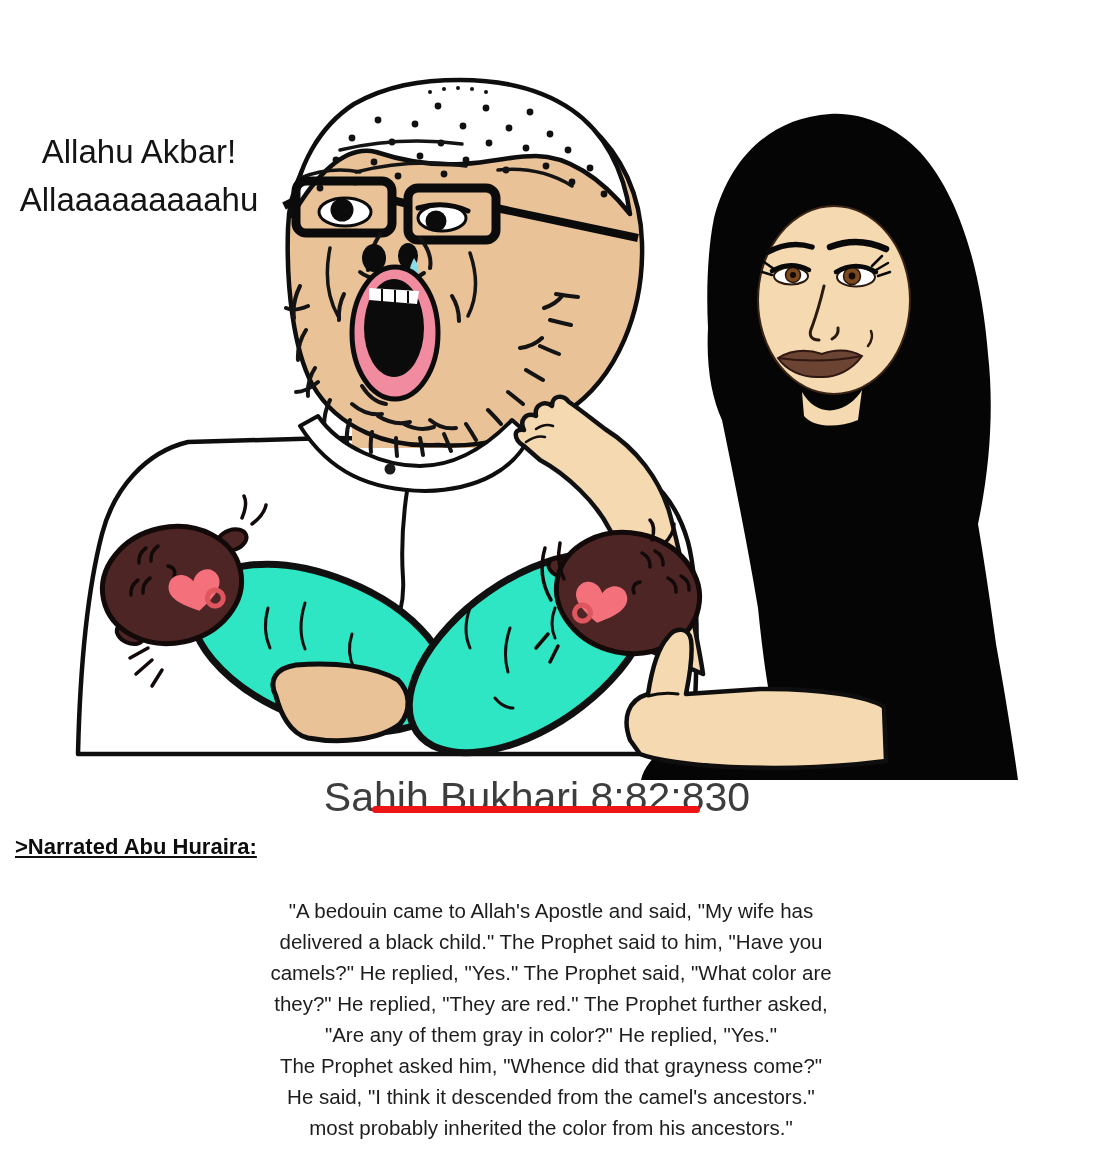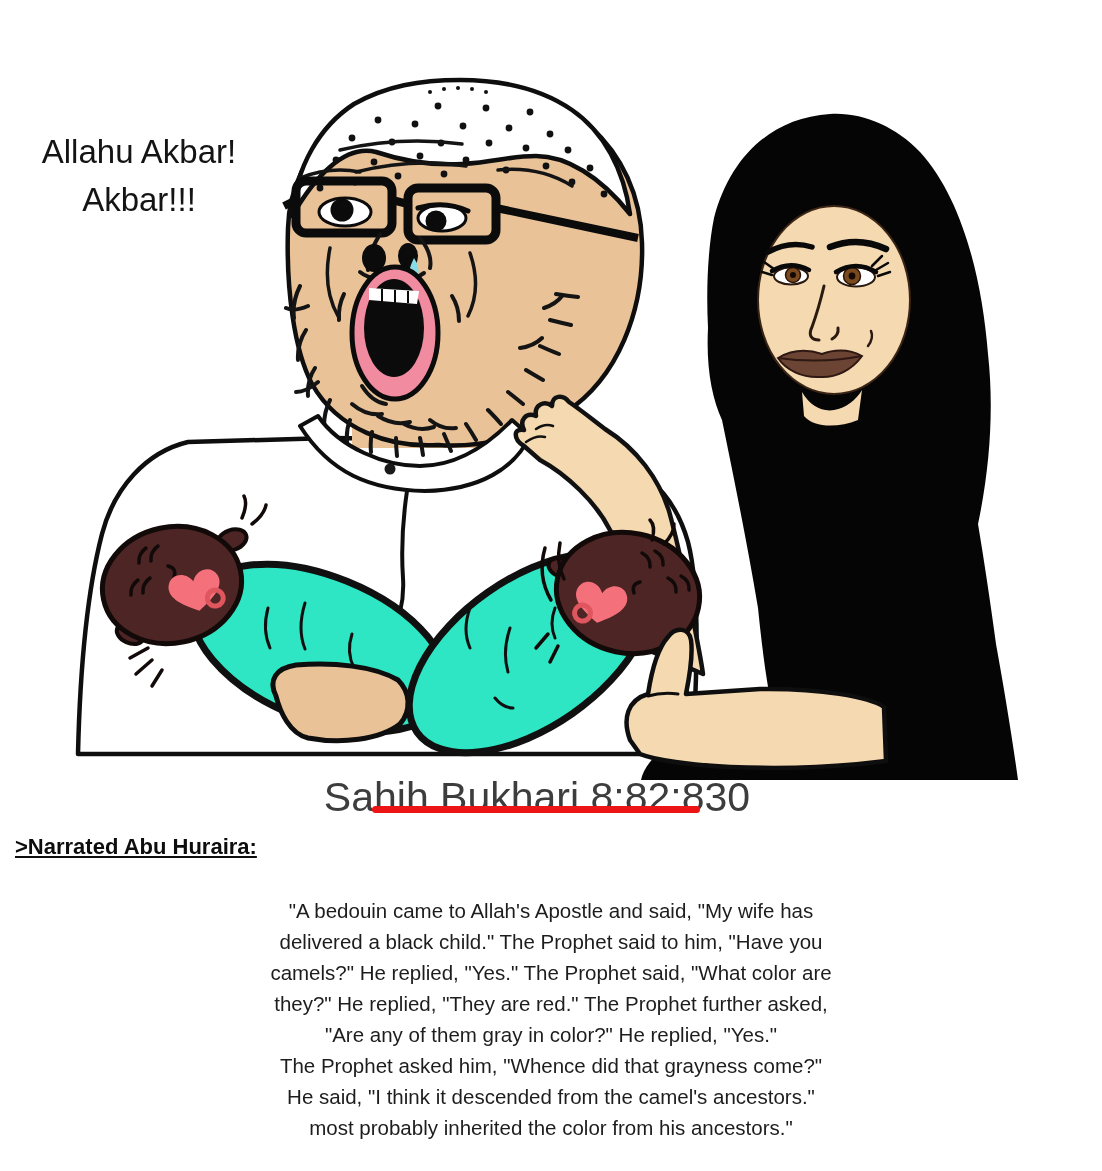--- a/index.html
+++ b/index.html
@@ -18,21 +18,21 @@
          font-size:20.5px;line-height:31px;color:#1d1d1d;}
   .qline{white-space:nowrap;}
 </style>
 </head>
 <body>
 
 <div id="page">
 
   <div id="scream">
     <div>Allahu Akbar!</div>
-    <div>Akbar!!!</div>
+    <div>Allaaaaaaaaahu</div>
   </div>
 
   <svg id="art" viewBox="0 0 1102 745" xmlns="http://www.w3.org/2000/svg">
 
     <g>
 
       <path d="M78,706 C80,620 88,540 102,486 C114,440 146,404 188,394 L330,390 L520,392 L610,412
                C652,424 676,452 688,494 C700,540 698,620 692,706 Z" fill="#ffffff" stroke="#0e0e0e" stroke-width="4.5" stroke-linejoin="round"></path>
 
       <rect x="352" y="330" width="136" height="70" fill="#e9c298"></rect>

